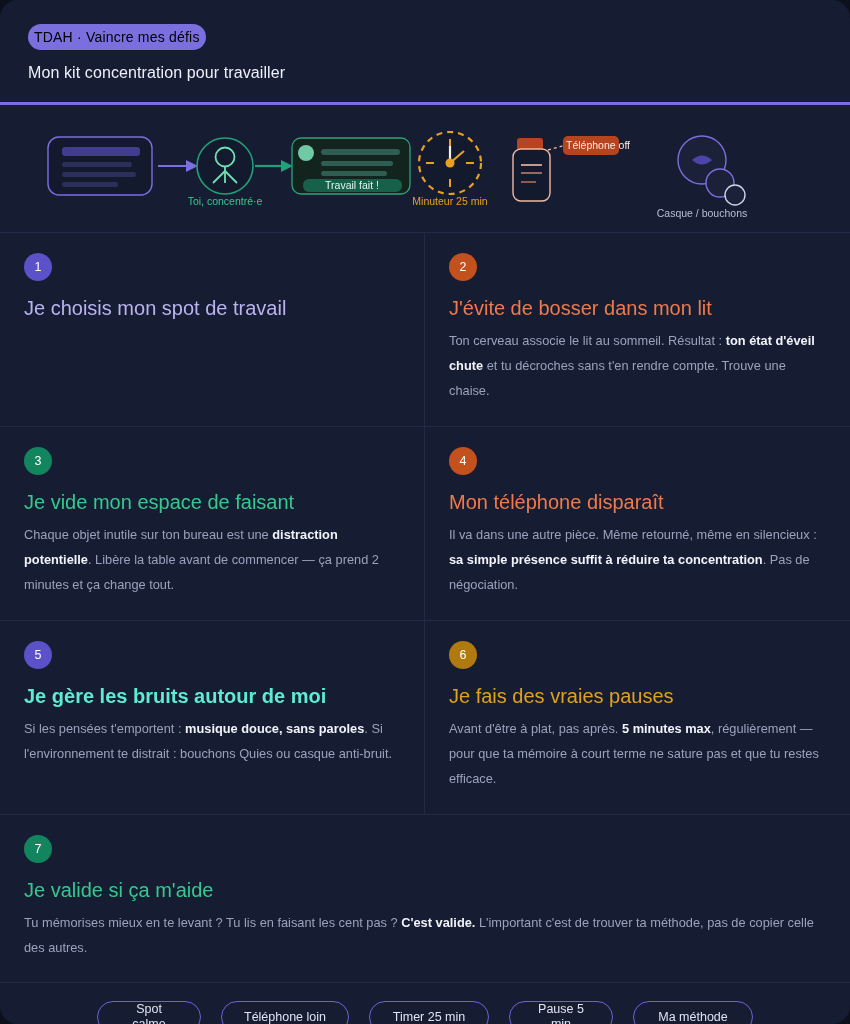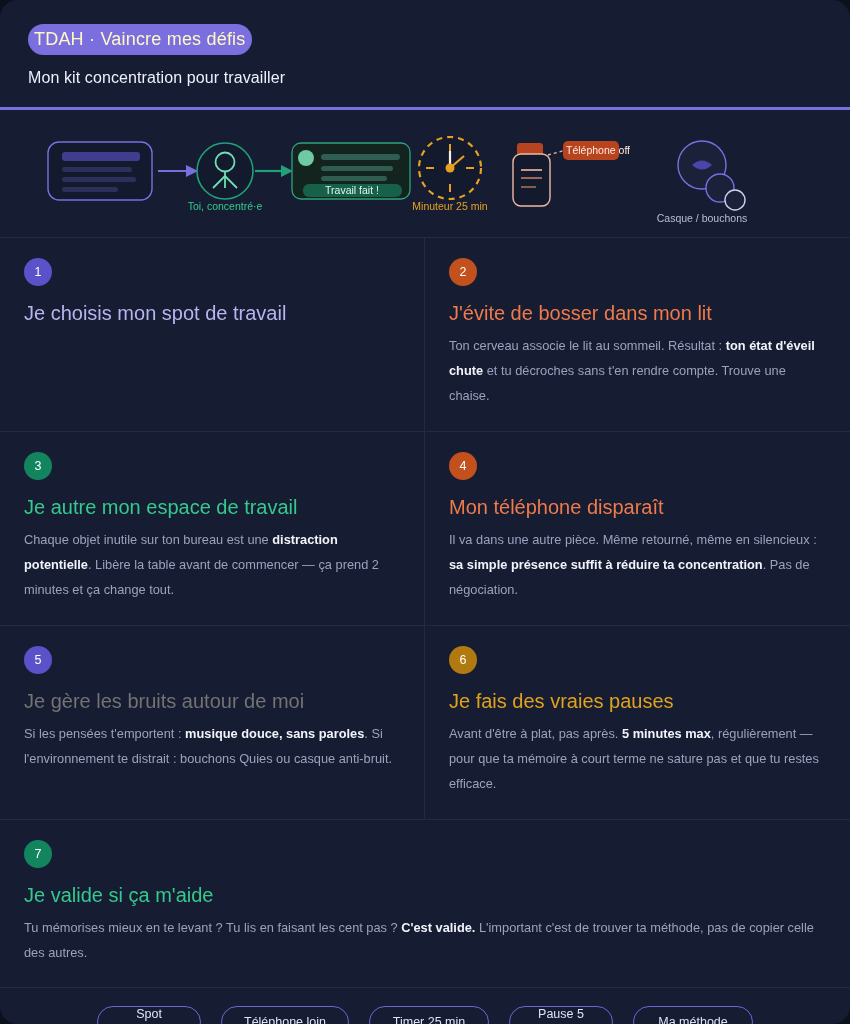--- a/index.html
+++ b/index.html
@@ -15,22 +15,22 @@
     background: #161c32;
     border-radius: 18px;
     overflow: hidden;
     display: flex; flex-direction: column;
   }
 
   
   .header { padding: 24px 28px 20px 28px; border-bottom: 3px solid #7b6fe0; }
   .eyebrow {
     display: inline-block;
-    background: #7b6fe0; color: #fef9c3;
-    font-size: 18px; letter-spacing: .2px;
+    background: #7b6fe0; color: #000000;
+    font-size: 14px; letter-spacing: .2px;
     padding: 5px 6px; border-radius: 999px;
   }
   .page-title {
     margin-top: 14px;
     color: #eef1fb; font-size: 16px; font-weight: 400; letter-spacing: .1px;
   }
 
   
   .band {
     position: relative; height: 128px;
@@ -170,33 +170,33 @@
     </div>
 
     <div class="cell">
       <div class="badge" style="background: rgb(194, 81, 29);">2</div>
       <div class="card-title" style="color: rgb(239, 122, 74);">J'évite de bosser dans mon lit</div>
       <div class="card-body"><span>Ton cerveau associe le lit au sommeil. Résultat : </span><b>ton état d'éveil chute</b><span> et tu décroches sans t'en rendre compte. Trouve une chaise.</span></div>
     </div>
 
     <div class="cell">
       <div class="badge" style="background: rgb(19, 133, 94);">3</div>
-      <div class="card-title" style="color: rgb(53, 201, 142);">Je autre mon espace de travail</div>
+      <div class="card-title" style="color: rgb(53, 201, 142);">Je vide mon espace de faisant</div>
       <div class="card-body"><span>Chaque objet inutile sur ton bureau est une </span><b>distraction potentielle</b><span>. Libère la table avant de commencer — ça prend 2 minutes et ça change tout.</span></div>
     </div>
 
     <div class="cell">
       <div class="badge" style="background: rgb(194, 81, 29);">4</div>
       <div class="card-title" style="color: rgb(239, 122, 74);">Mon téléphone disparaît</div>
       <div class="card-body"><span>Il va dans une autre pièce. Même retourné, même en silencieux : </span><b>sa simple présence suffit à réduire ta concentration</b><span>. Pas de négociation.</span></div>
     </div>
 
     <div class="cell">
       <div class="badge" style="background: rgb(91, 81, 201);">5</div>
-      <div class="card-title" style="color: #737373;">Je gère les bruits autour de moi</div>
+      <div class="card-title" style="color: #5eead4; font-weight: bold;">Je gère les bruits autour de moi</div>
       <div class="card-body"><span>Si les pensées t'emportent : </span><b>musique douce, sans paroles</b><span>. Si l'environnement te distrait : bouchons Quies ou casque anti-bruit.</span></div>
     </div>
 
     <div class="cell">
       <div class="badge" style="background: rgb(176, 122, 16);">6</div>
       <div class="card-title" style="color: rgb(224, 162, 28);">Je fais des vraies pauses</div>
       <div class="card-body"><span>Avant d'être à plat, pas après. </span><b>5 minutes max</b><span>, régulièrement — pour que ta mémoire à court terme ne sature pas et que tu restes efficace.</span></div>
     </div>
 
     <div class="cell full">

